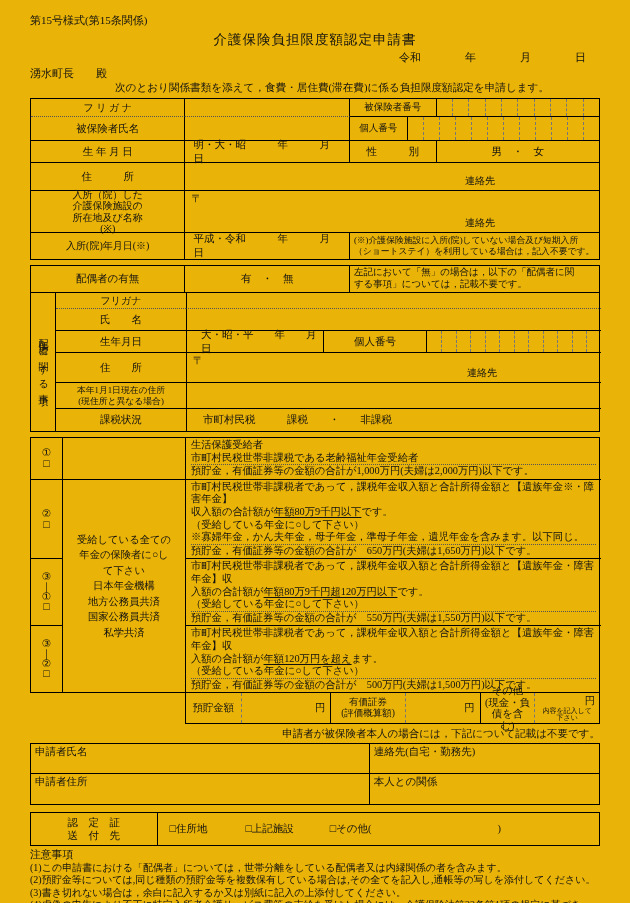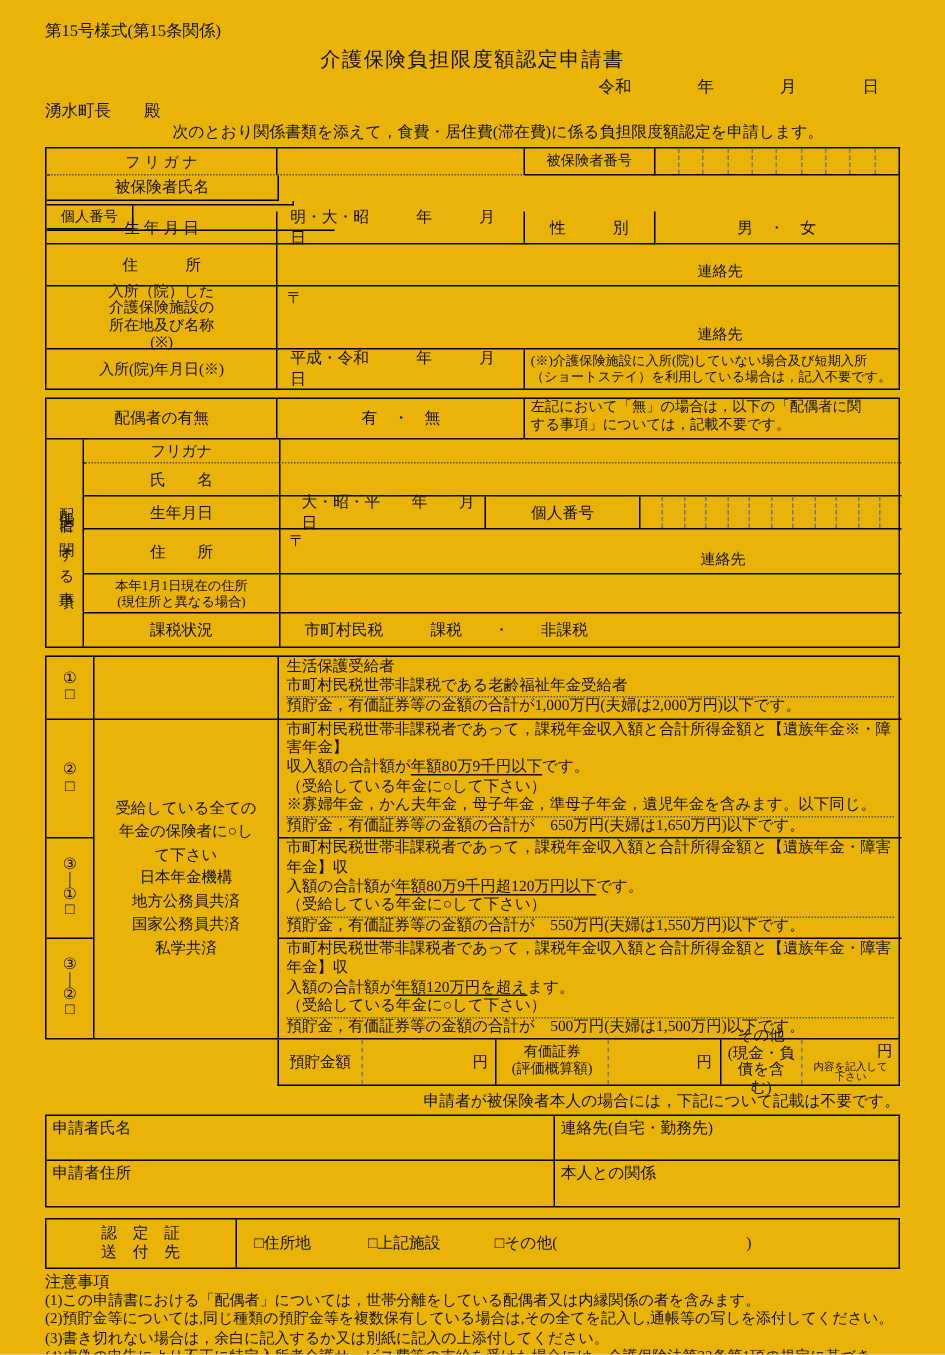--- a/index.html
+++ b/index.html
@@ -84,21 +84,21 @@
           <span class="ncell"></span>
           <span class="ncell"></span>
           <span class="ncell"></span>
           <span class="ncell"></span>
           <span class="ncell"></span>
           <span class="ncell"></span>
           <span class="ncell"></span>
           <span class="ncell"></span>
         </div>
     </div>
-    <div class="row" style="height:24px;flex-direction:column;">
+    <div class="row" style="height:24px;">
       <div class="cell lblC bR bB" style="width:155px;">被保険者氏名</div>
       <div class="cell bR bB" style="width:165px;"></div>
       <div class="cell lblC bR bB sm" style="width:58px;">個人番号</div>
       <div class="cell ncells bB" style="width:192px;">
           <span class="ncell"></span>
           <span class="ncell"></span>
           <span class="ncell"></span>
           <span class="ncell"></span>
           <span class="ncell"></span>
           <span class="ncell"></span>

